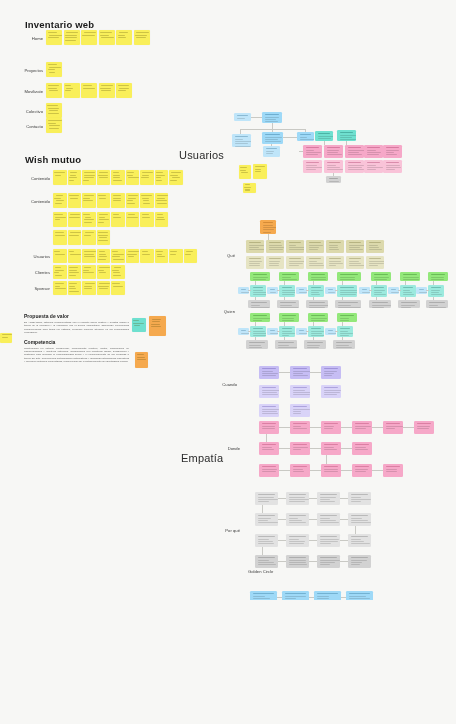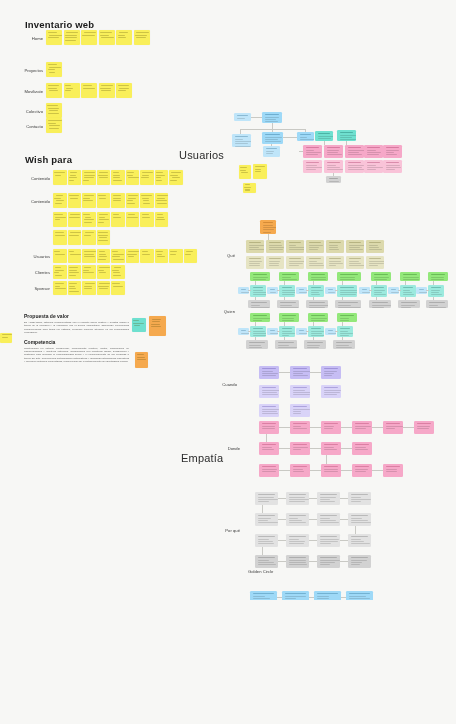--- a/index.html
+++ b/index.html
@@ -144,21 +144,21 @@
     </div>
     <div class="row-label" style="left: -1px; top: 125.5px; width: 44px;">Contacto</div>
     <div class="note" style="left: 46px; top: 118px; width: 16px; height: 15px; background: rgb(249, 239, 90);">
       <div class="lines">
         <div class="ln" style="width: 99.7474%; background: rgba(90, 80, 10, 0.55); margin-left: 6.89965%;"></div>
         <div class="ln" style="width: 55.4664%; background: rgba(90, 80, 10, 0.55); margin-left: 7.96539%;"></div>
         <div class="ln" style="width: 82.0152%; background: rgba(90, 80, 10, 0.55); margin-left: 12.0733%;"></div>
         <div class="ln" style="width: 76.4731%; background: rgba(90, 80, 10, 0.55); margin-left: 9.70256%;"></div>
       </div>
     </div>
-    <div class="sec-title title-lg" style="left: 25px; top: 154px;">Wish para</div>
+    <div class="sec-title title-lg" style="left: 25px; top: 154px;">Wish mutuo</div>
     <div class="row-label" style="left: 6px; top: 177.5px; width: 44px;">Contenido</div>
     <div class="note" style="left: 53px; top: 170px; width: 13.5px; height: 15px; background: rgb(249, 239, 90);">
       <div class="lines">
         <div class="ln" style="width: 96.3809%; background: rgba(90, 80, 10, 0.55); margin-left: 1.22439%;"></div>
         <div class="ln" style="width: 58.378%; background: rgba(90, 80, 10, 0.55); margin-left: 6.34514%;"></div>
       </div>
     </div>
     <div class="note" style="left: 67.5px; top: 170px; width: 13.5px; height: 15px; background: rgb(249, 239, 90);">
       <div class="lines">
         <div class="ln" style="width: 62.037%; background: rgba(90, 80, 10, 0.55); margin-left: 12.0519%;"></div>

